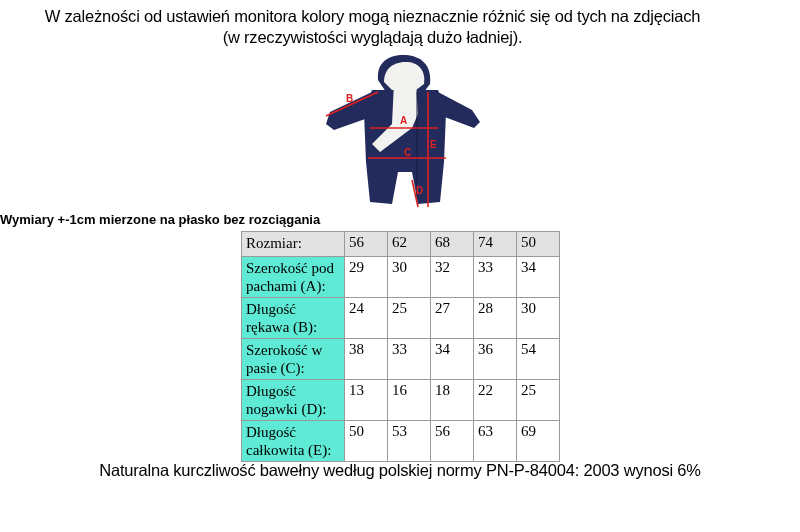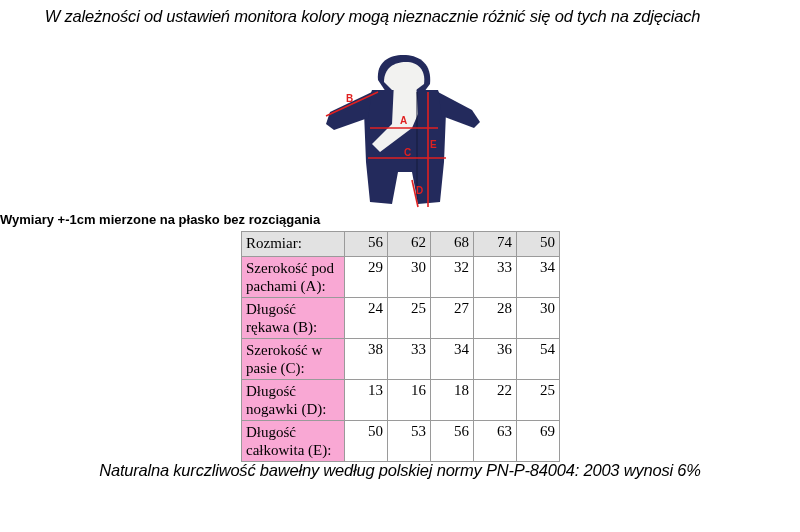--- a/index.html
+++ b/index.html
@@ -1,32 +1,33 @@
 <!DOCTYPE html>
 <html><head>
 <meta charset="utf-8">
 <style>
   html, body { margin:0; padding:0; background:#ffffff; }
   body { width:800px; height:532px; position:relative; overflow:hidden; font-family:"Liberation Sans", sans-serif; color:#000; }
-  .notice { position:absolute; top:6px; left:0; width:745px; text-align:center; font-size:16.5px; line-height:21px; letter-spacing:-0.2px;font-style:italic; }
+  .notice { position:absolute; top:6px; left:0; width:745px; text-align:center; font-size:16.5px; line-height:21px; letter-spacing:-0.2px; }
   .figure { position:absolute; left:320px; top:52px; width:170px; height:160px; }
   .caption { position:absolute; top:212px; left:0; width:800px; font-weight:bold; font-size:13px; }
   table.sizes { position:absolute; left:241px; top:231px; border-collapse:collapse; font-family:"Liberation Serif", serif; font-size:15px; }
   table.sizes td { border:1px solid #9a9a9a; padding:2px 4px; vertical-align:top; }
-  table.sizes td.label { background:#f9a8d4; width:94px; line-height:18px; text-align:left; }
-  table.sizes td.val { width:34px; text-align:right; }
+  table.sizes td.label { background:#5eead4; width:94px; line-height:18px; text-align:left; }
+  table.sizes td.val { width:34px; text-align:left; }
   table.sizes tr.header td { background:#e2e2e2; height:20px; }
   table.sizes tr.row td { height:36px; }
-  .footer { position:absolute; top:461px; left:0; width:800px; text-align:center; font-size:16.5px; letter-spacing:-0.2px;font-style:italic; }
+  .footer { position:absolute; top:461px; left:0; width:800px; text-align:center; font-size:16.5px; letter-spacing:-0.2px; }
 </style>
 </head>
 <body>
 
 <div class="notice">
   <div>W zależności od ustawień monitora kolory mogą nieznacznie różnić się od tych na zdjęciach</div>
+  <div>(w rzeczywistości wyglądają dużo ładniej).</div>
 </div>
 
 <div class="figure">
   <svg width="170" height="160" viewBox="0 0 170 160">
 
     <path d="M58 28 C56 8 72 2 86 3 C100 4 112 12 110 32 L104 40 L66 40 Z" fill="#232a5c"></path>
     <path d="M64 30 C64 16 74 10 86 10 C98 10 106 18 104 32 L96 38 L72 38 Z" fill="#f2f2f0"></path>
 
     <path d="M52 38 L118 38 L126 60 L124 110 L120 150 L98 152 L92 120 L78 120 L72 152 L50 150 L46 110 L44 60 Z" fill="#232a5c"></path>
 

